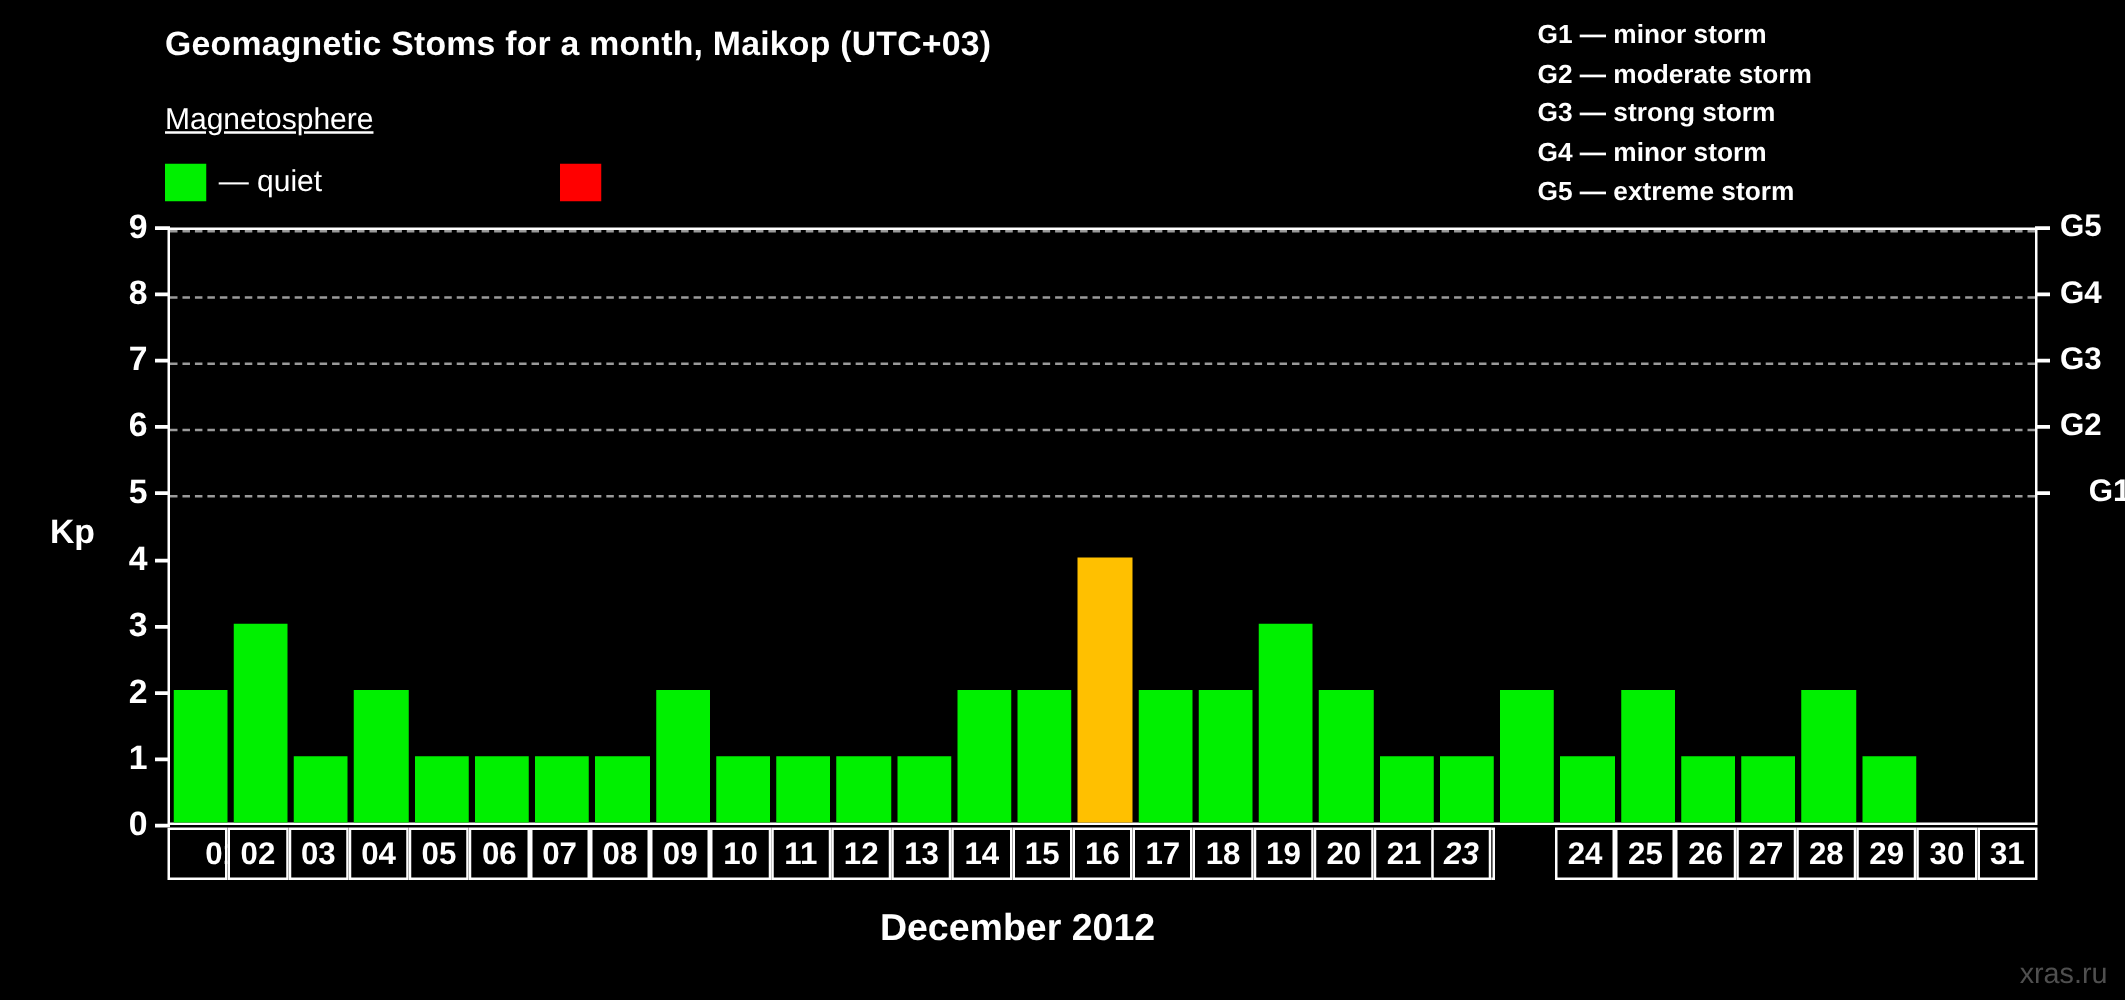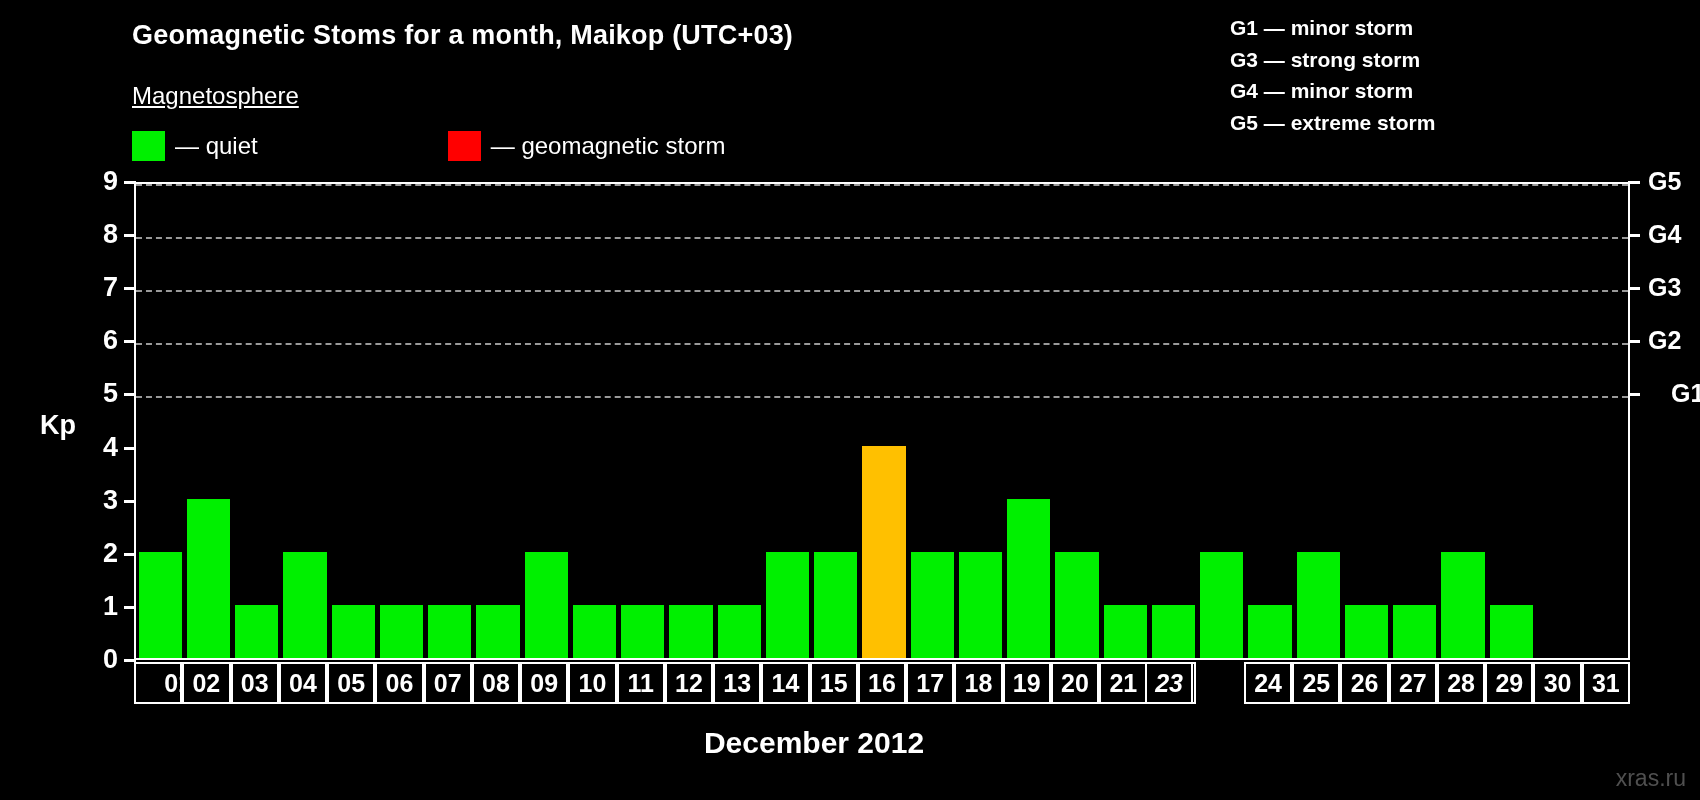--- a/index.html
+++ b/index.html
@@ -189,26 +189,26 @@
 <div id="chart-title">Geomagnetic Stoms for a month, Maikop (UTC+03)</div>
 <div id="magnetosphere-label">Magnetosphere</div>
 
 <div id="color-legend">
     <div class="legend-entry" style="margin-left: 0px;">
       <span class="legend-swatch" style="background: rgb(0, 240, 0);"></span>
       <span class="legend-text">— quiet</span>
     </div>
     <div class="legend-entry" style="margin-left: 190px;">
       <span class="legend-swatch" style="background: rgb(255, 0, 0);"></span>
-      <span class="legend-text">— geomagnetic storm</span>
     </div>
   </div>
 
 <div id="g-legend">
     <div class="g-legend-row">G1 — minor storm</div>
+    <div class="g-legend-row">G2 — moderate storm</div>
     <div class="g-legend-row">G3 — strong storm</div>
     <div class="g-legend-row">G4 — minor storm</div>
     <div class="g-legend-row">G5 — extreme storm</div>
   </div>
 
 <div id="plot-frame">
   <div id="plot-inner">
       <div class="gridline" style="top: 212.444px;"></div>
       <div class="gridline" style="top: 159.333px;"></div>
       <div class="gridline" style="top: 106.222px;"></div>

